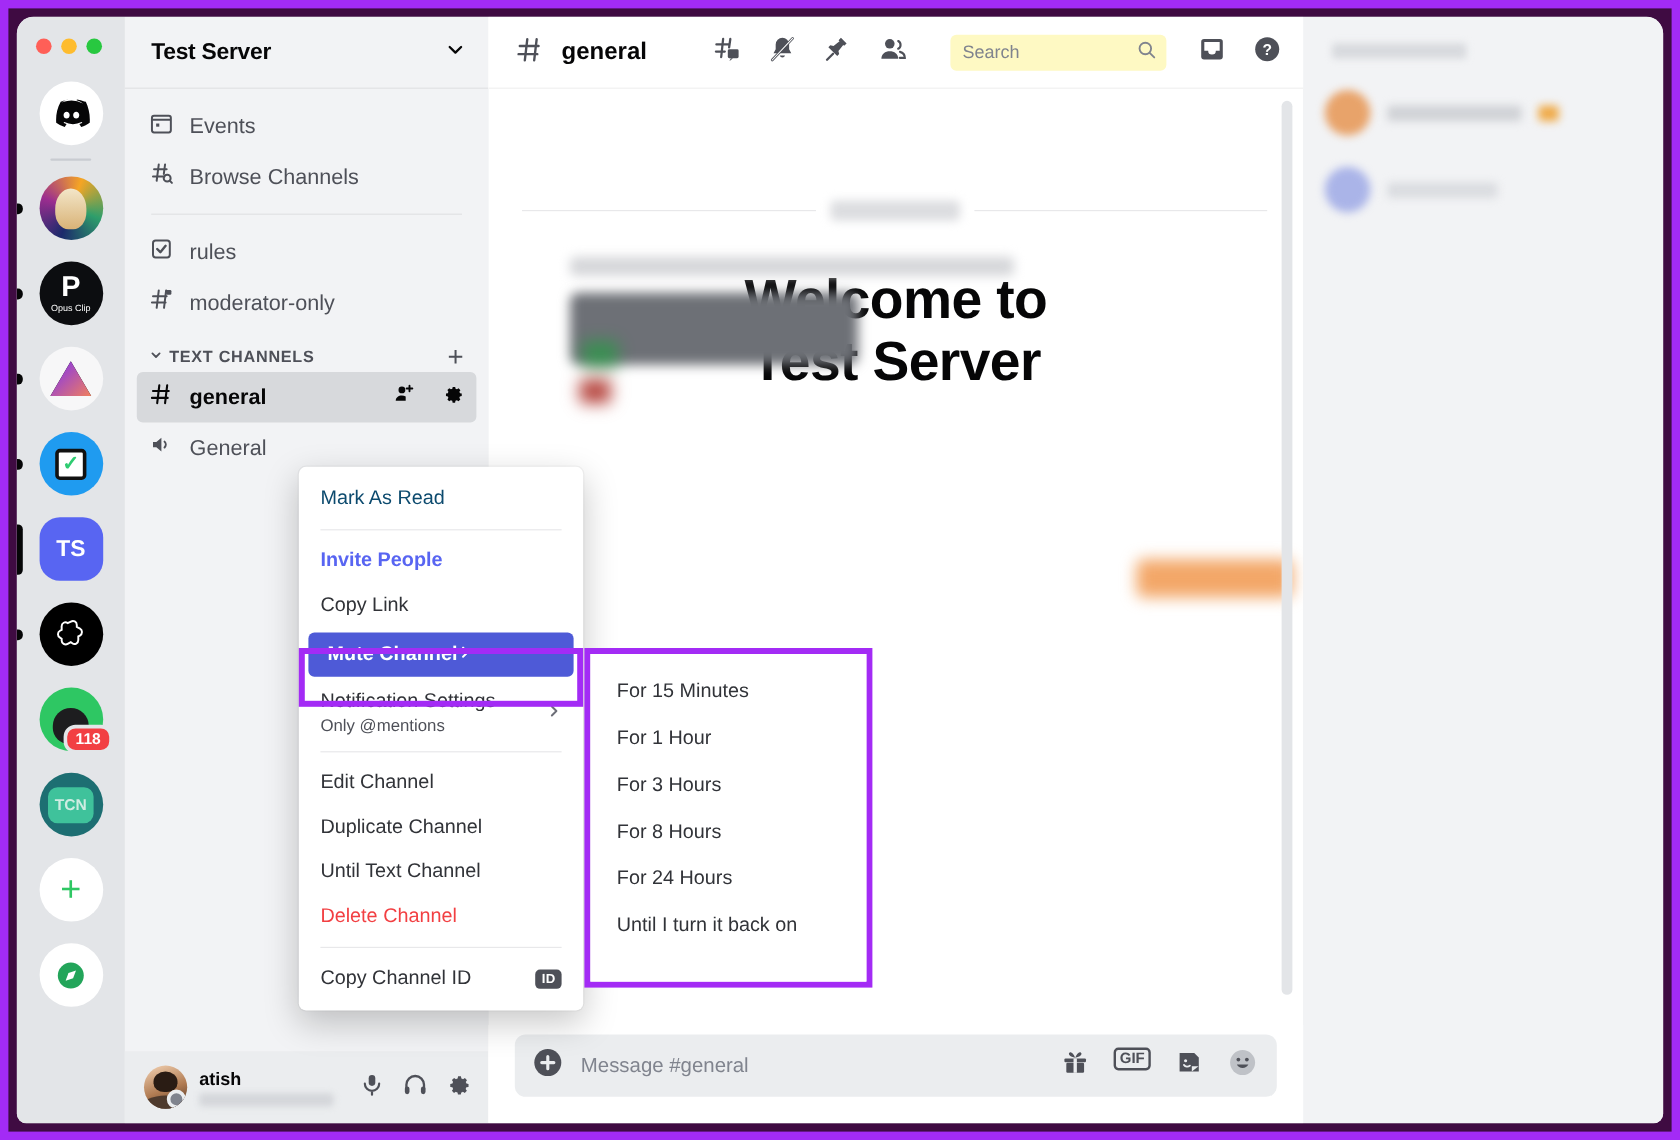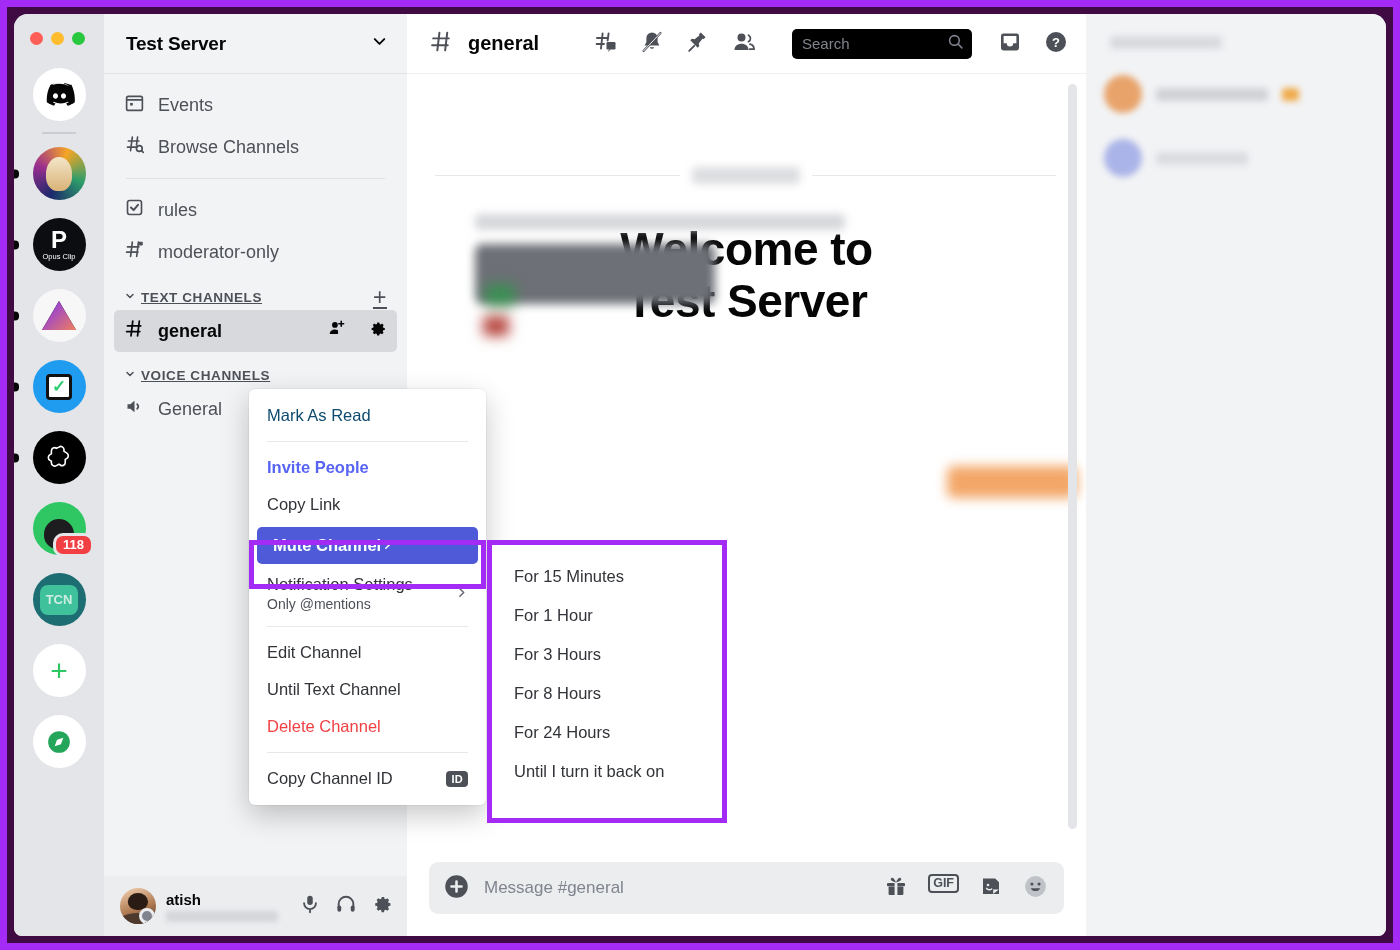--- a/index.html
+++ b/index.html
@@ -83,21 +83,20 @@
   }
   .ch-row .lbl { flex: 1 1 auto; }
   .ch-row.active { background: #d7d9dc; color: #060607; font-weight: bold; }
   .ch-row.plain { color: #4e5058; }
   .list-divider { height: 1px; background: #e0e1e4; margin: 10px 22px; }
   .cat-row {
     display: flex; align-items: flex-end; gap: 5px;
     margin: 14px 10px 3px 10px; padding: 2px 10px;
     color: #4e5058; font-size: 13.5px; font-weight: bold; letter-spacing: .6px;
     cursor: pointer;
-    text-decoration: underline;
   }
   .cat-row .cat-label { flex: 1 1 auto; }
   .cat-plus { font-size: 23px; line-height: 16px; color: #4e5058; font-weight: 300; }
 
   #user-panel {
     flex: 0 0 60px; height: 60px; background: #ebedef;
     display: flex; align-items: center; padding: 0 14px 0 16px; gap: 10px;
   }
   #user-panel .avatar {
     width: 36px; height: 36px; border-radius: 50%; position: relative;
@@ -132,21 +131,21 @@
   }
   #chat-header {
     height: 60px; flex: 0 0 60px; display: flex; align-items: center;
     padding: 0 18px 0 22px; gap: 14px; background: #fff;
     border-bottom: 1px solid #f0f0f1;
   }
   #chat-header .ch-name { font-size: 20px; font-weight: bold; color: #060607; }
   #chat-header .spacer { flex: 1 1 auto; }
   #chat-header .hicons { display: flex; align-items: center; gap: 22px; color: #4e5058; }
   #search-box {
-    width: 180px; height: 30px; background: #000000; border-radius: 5px;
+    width: 180px; height: 30px; background: #fef9c3; border-radius: 5px;
     display: flex; align-items: center; padding: 0 8px 0 10px; gap: 4px;
     margin-left: 14px; margin-right: 4px;
   }
   #search-box .ph { flex: 1 1 auto; color: #80848e; font-size: 15px; }
 
   #chat-body { flex: 1 1 auto; position: relative; overflow: hidden; }
   #welcome { text-align: center; padding-top: 150px; }
   #welcome h1 {
     font-size: 46px; line-height: 1.12; color: #060607; font-weight: bold;
     letter-spacing: -0.5px;
@@ -304,20 +303,24 @@
       </div>
     </div>
 
     <div class="srv-wrap">
       <div class="pill dot"></div>
       <div class="srv-icon" style="background:#1f9bf0;">
         <div style="width:26px;height:26px;border:3px solid #111;border-radius:4px;background:#fff;display:flex;align-items:center;justify-content:center;color:#2ecc71;font-size:17px;font-weight:bold;">✓</div>
       </div>
     </div>
 
+    <div class="srv-wrap">
+      <div class="pill sel"></div>
+      <div class="srv-icon sq" style="background:#5865f2;">TS</div>
+    </div>
 
     <div class="srv-wrap">
       <div class="pill dot"></div>
       <div class="srv-icon" style="background:#000;">
         <svg width="30" height="30" viewBox="0 0 24 24" fill="none" stroke="#fff" stroke-width="1.3">
             <path d="M12 3.3c1.7-1.3 4 0 4 2.1v1.3l2.1 1.2c1.8 1 1.8 3.6 0 4.6l-1.1.6v2.4c0 2.1-2.3 3.4-4 2.1l-1-.7-2.1 1.2c-1.8 1-4-.3-4-2.3v-1.2l-1.1-.7c-1.8-1-1.8-3.6 0-4.6l1.1-.6V6.3c0-2.1 2.3-3.4 4-2.1z"></path>
           </svg>
       </div>
     </div>
 
@@ -428,28 +431,20 @@
               <path d="M18 3v6M15 6h6" stroke="#060607" stroke-width="2" stroke-linecap="round" fill="none"></path>
             </svg>
         </span>
         <span>
           <svg width="19" height="19" viewBox="0 0 24 24" fill="#060607">
               <path d="M12 8.2a3.8 3.8 0 1 0 0 7.6 3.8 3.8 0 0 0 0-7.6zm9.2 3.1l-1.9-.4a7.6 7.6 0 0 0-.6-1.5l1.1-1.6-1.9-2-1.7 1.1c-.5-.3-1-.5-1.5-.6l-.4-2h-2.6l-.4 2c-.5.1-1 .3-1.5.6L8.1 5.8l-2 1.9 1.1 1.7c-.3.5-.5 1-.6 1.5l-2 .4v2.6l2 .4c.1.5.3 1 .6 1.5l-1.1 1.7 1.9 1.9 1.7-1.1c.5.3 1 .5 1.5.6l.4 2h2.6l.4-2c.5-.1 1-.3 1.5-.6l1.7 1.1 1.9-1.9-1.1-1.7c.3-.5.5-1 .6-1.5l2-.4z"></path>
             </svg>
         </span>
       </div>
 
-      <div class="cat-row">
-        <span>
-          <svg width="12" height="12" viewBox="0 0 24 24" fill="none" stroke="#4e5058" stroke-width="3" stroke-linecap="round" stroke-linejoin="round">
-              <path d="M6 9l6 6 6-6"></path>
-            </svg>
-        </span>
-        <span class="cat-label">VOICE CHANNELS</span>
-      </div>
 
       <div class="ch-row plain">
         <span>
           <svg width="21" height="21" viewBox="0 0 24 24" fill="#4e5058">
               <path d="M4 9.5h3.2L12 5.5v13L7.2 14.5H4z"></path>
               <path d="M15 9.2a4 4 0 0 1 0 5.6" stroke="#4e5058" stroke-width="1.9" fill="none" stroke-linecap="round"></path>
             </svg>
         </span>
         <span class="lbl">General</span>
       </div>
@@ -662,20 +657,23 @@
           </svg>
       </span>
     </div>
 
     <div class="mi-sep"></div>
 
     <div class="mi">
       <span class="mi-lbl">Edit Channel</span>
     </div>
     <div class="mi">
+      <span class="mi-lbl">Duplicate Channel</span>
+    </div>
+    <div class="mi">
       <span class="mi-lbl">Until Text Channel</span>
     </div>
     <div class="mi danger">
       <span class="mi-lbl">Delete Channel</span>
     </div>
 
     <div class="mi-sep"></div>
 
     <div class="mi">
       <span class="mi-lbl">Copy Channel ID</span>

